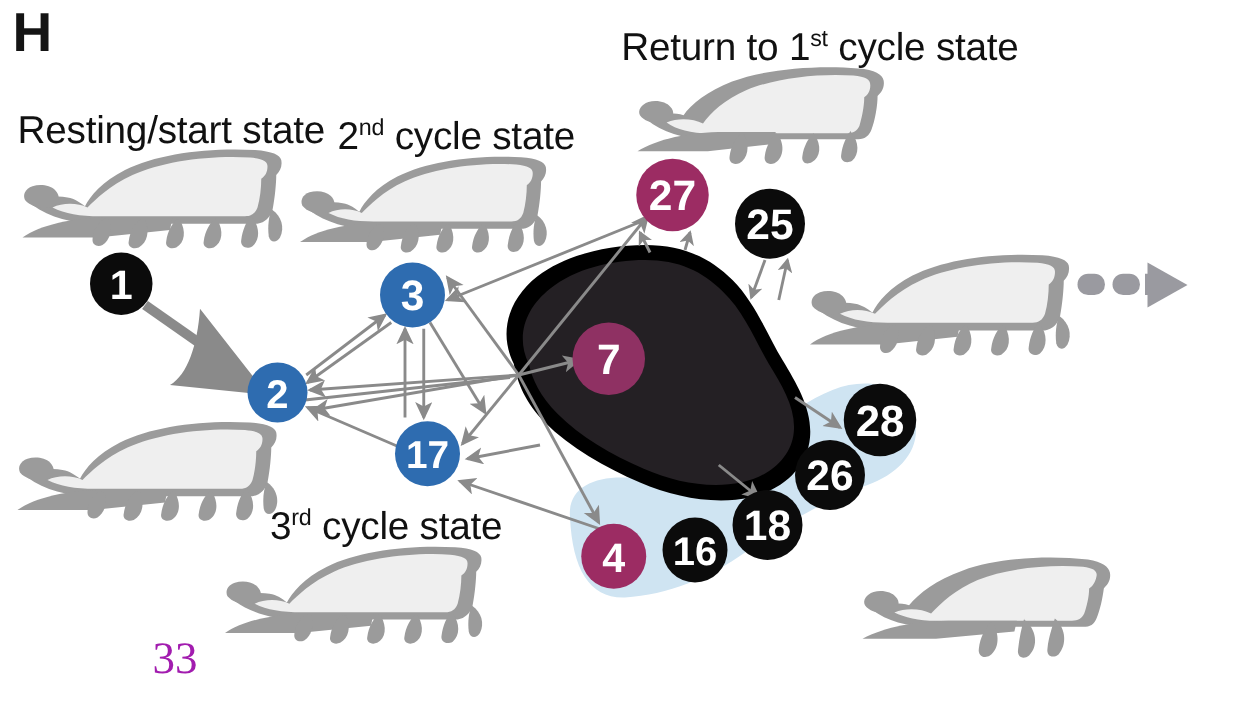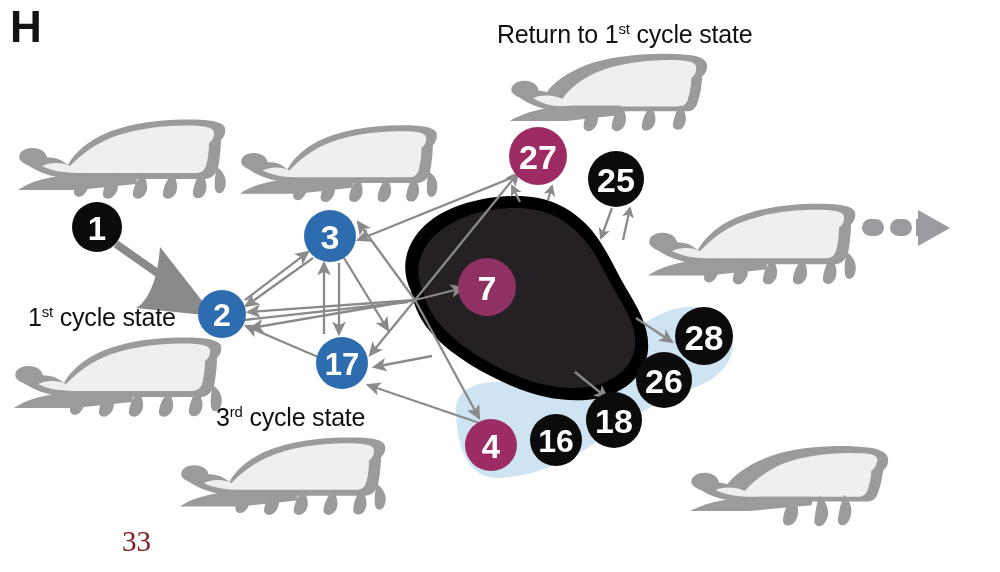--- a/index.html
+++ b/index.html
@@ -21,21 +21,21 @@
     position: absolute;
     left: 0;
     top: 0;
     width: 1000px;
     height: 572px;
   }
   .lbl {
     position: absolute;
     color: #111111;
     font-family: "Liberation Sans", sans-serif;
-    font-size: 25px;
+    font-size: 31px;
     line-height: 1;
     white-space: nowrap;
     letter-spacing: -0.2px;
   }
   .lbl sup {
     font-size: 0.60em;
     vertical-align: super;
     line-height: 0;
   }
   #panel-letter {
@@ -45,24 +45,23 @@
     font-size: 44px;
     font-weight: bold;
     color: #141414;
     font-family: "Liberation Sans", sans-serif;
     letter-spacing: -1px;
   }
   #cluster-count {
     position: absolute;
     left: 122px;
     top: 505px;
-    font-size: 29px;
-    color: #7f1d1d;
+    font-size: 36px;
+    color: #a21caf;
     font-family: "Liberation Serif", serif;
-    margin-top: 20px;
   }
   .nodenum {
     font-family: "Liberation Sans", sans-serif;
     font-weight: bold;
     fill: #ffffff;
     text-anchor: middle;
     dominant-baseline: central;
     paint-order: stroke;
     stroke: #ffffff;
     stroke-width: 0;
@@ -287,19 +286,20 @@
         <text class="nodenum" x="664" y="381" font-size="34">26</text>
       </g>
     <g>
         <circle cx="704" cy="336" r="29" fill="#0B0B0B"></circle>
         <text class="nodenum" x="704" y="337" font-size="35">28</text>
       </g>
   </svg>
 
   <div id="panel-letter">H</div>
 
+  <div class="lbl" style="left:14px;  top:88px;"><span>Resting/start state</span><sup></sup><span></span></div>
+  <div class="lbl" style="left:270px; top:93px;"><span>2</span><sup>nd</sup><span> cycle state</span></div>
   <div class="lbl" style="left:497px; top:22px;"><span>Return to 1</span><sup>st</sup><span> cycle state</span></div>
-  <div class="lbl" style="left:28px;  top:305px;"><span>1</span><sup>st</sup><span> cycle state</span></div>
   <div class="lbl" style="left:216px; top:405px;"><span>3</span><sup>rd</sup><span> cycle state</span></div>
 
   <div id="cluster-count">33</div>
 
 </div>
 
 </body></html>

